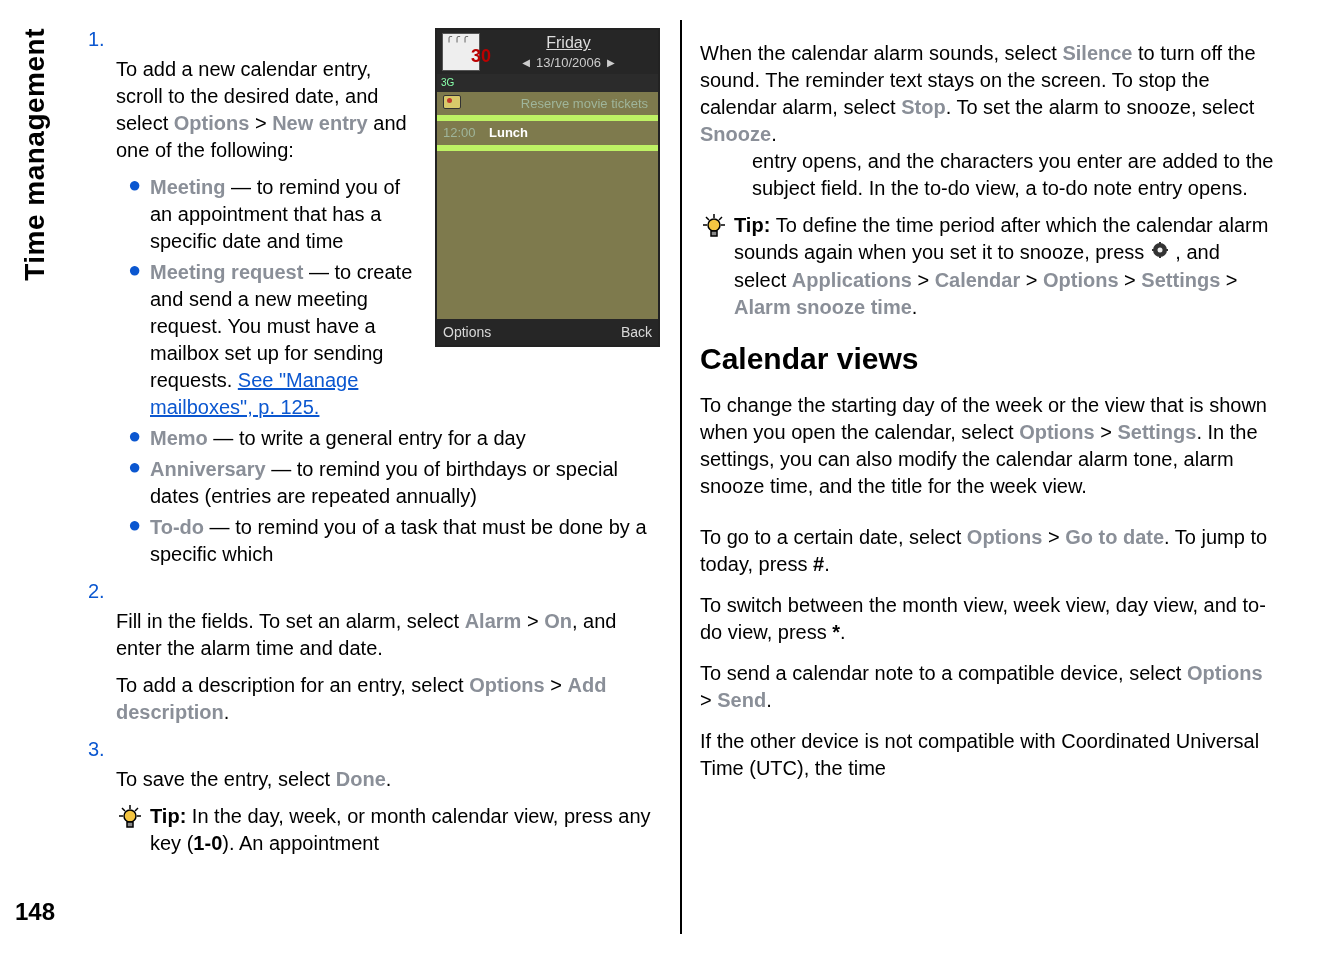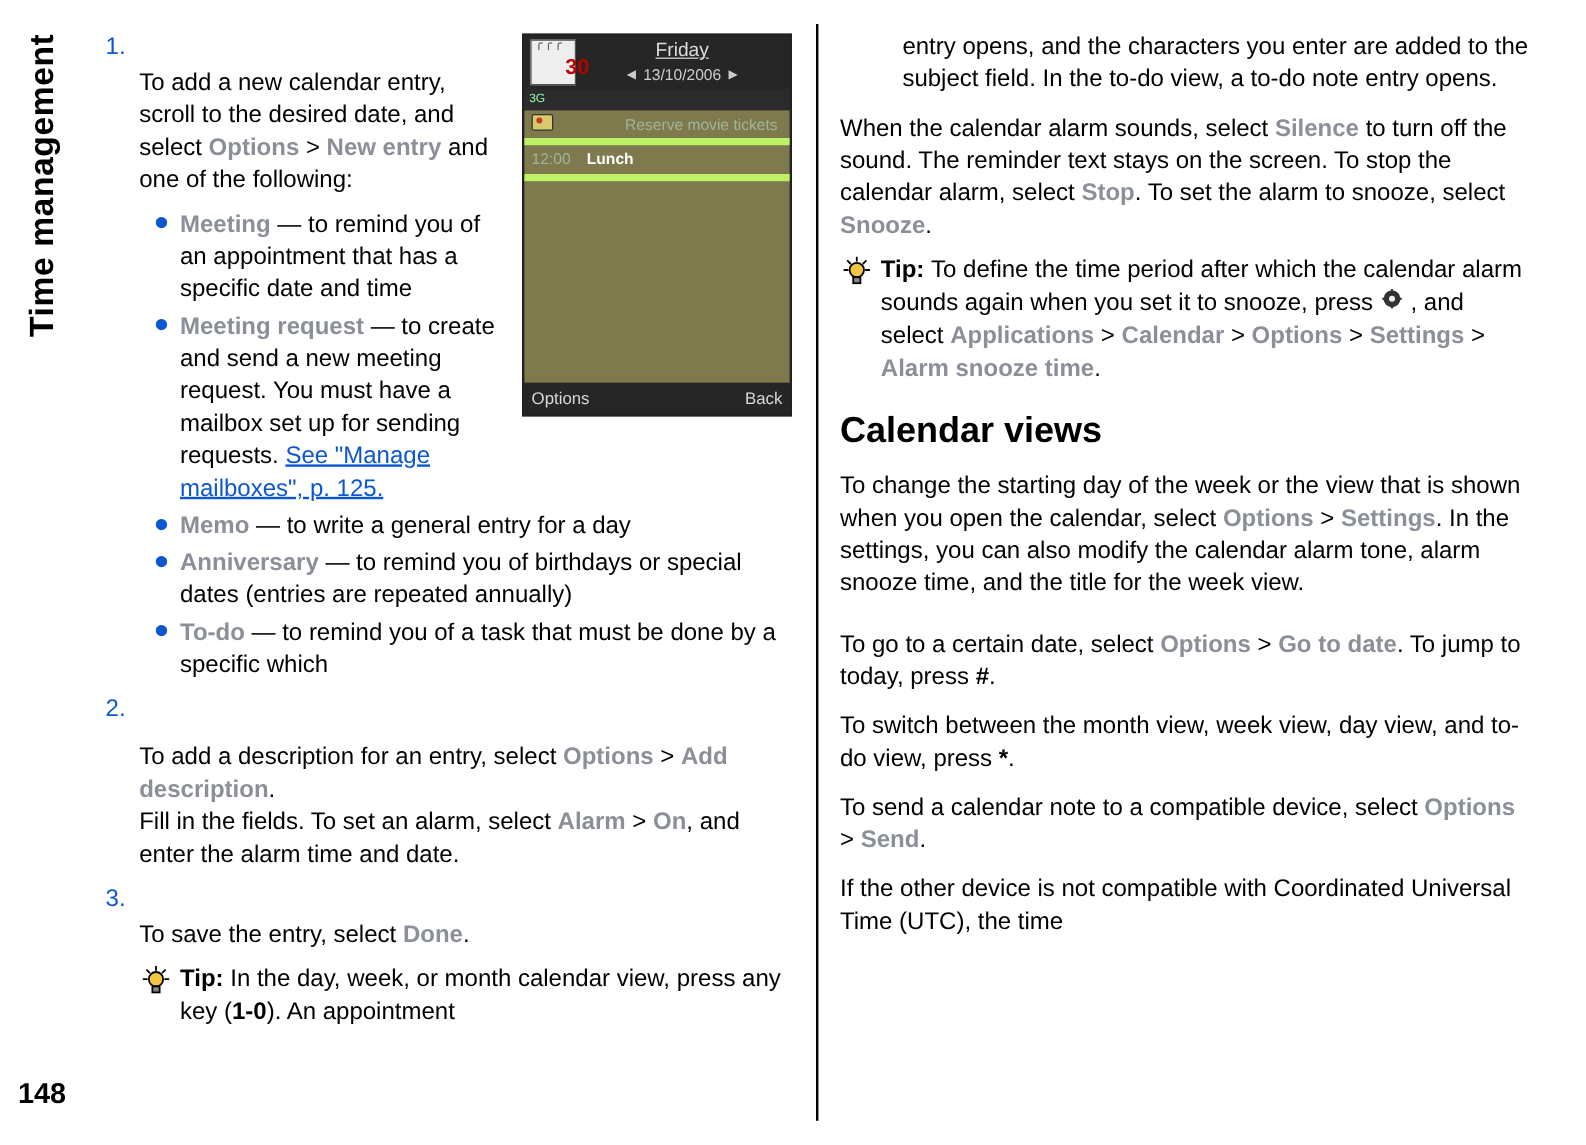--- a/index.html
+++ b/index.html
@@ -120,22 +120,22 @@
           </div>
         <div class="bi">
             <span class="dot">●</span>
             <div><span class="ui">To-do</span><span> — to remind you of a task that must be done by a specific which</span></div>
           </div>
       </div>
 
       <div class="step">
         <span class="ol-num">2.</span>
         <div class="body">
+          <div><span>Fill in the fields. To set an alarm, select </span><span class="ui">Alarm</span><span> &gt; </span><span class="ui">On</span><span>, and enter the alarm time and date.</span></div>
           <div style="margin-top:10px"><span>To add a description for an entry, select </span><span class="ui">Options</span><span> &gt; </span><span class="ui">Add description</span><span>.</span></div>
-          <div><span>Fill in the fields. To set an alarm, select </span><span class="ui">Alarm</span><span> &gt; </span><span class="ui">On</span><span>, and enter the alarm time and date.</span></div>
         </div>
       </div>
 
       <div class="step">
         <span class="ol-num">3.</span>
         <div class="body"><span>To save the entry, select </span><span class="ui">Done</span><span>.</span></div>
       </div>
 
       <div class="tip">
         <div class="icon">
@@ -149,25 +149,25 @@
                 <line x1="22" y1="5" x2="19" y2="8"></line>
                 <rect x="11" y="19" width="6" height="5" fill="#888"></rect>
               </g>
             </svg>
         </div>
         <div class="body"><span class="tip-label">Tip:  </span><span>In the day, week, or month calendar view, press any key (</span><b>1-0</b><span>). An appointment</span></div>
       </div>
     </div>
 
     <div class="col">
-      <p style="margin-left:52px">entry opens, and the characters you enter are added to the subject field. In the to-do view, a to-do note entry opens.</p>
-
       <p style="margin-top:14px">
         <span>When the calendar alarm sounds, select </span><span class="ui">Silence</span><span> to turn off the sound. The reminder text stays on the screen. To stop the calendar alarm, select </span><span class="ui">Stop</span><span>. To set the alarm to snooze, select </span><span class="ui">Snooze</span><span>.</span>
       </p>
+
+      <p style="margin-left:52px">entry opens, and the characters you enter are added to the subject field. In the to-do view, a to-do note entry opens.</p>
 
       <div class="tip" style="margin-left:0; margin-top:10px">
         <div class="icon">
           <svg width="28" height="28" viewBox="0 0 28 28">
               <g fill="none" stroke="#000" stroke-width="1.5">
                 <circle cx="14" cy="13" r="6" fill="#f4c542"></circle>
                 <line x1="14" y1="2" x2="14" y2="6"></line>
                 <line x1="3" y1="13" x2="7" y2="13"></line>
                 <line x1="21" y1="13" x2="25" y2="13"></line>
                 <line x1="6" y1="5" x2="9" y2="8"></line>

